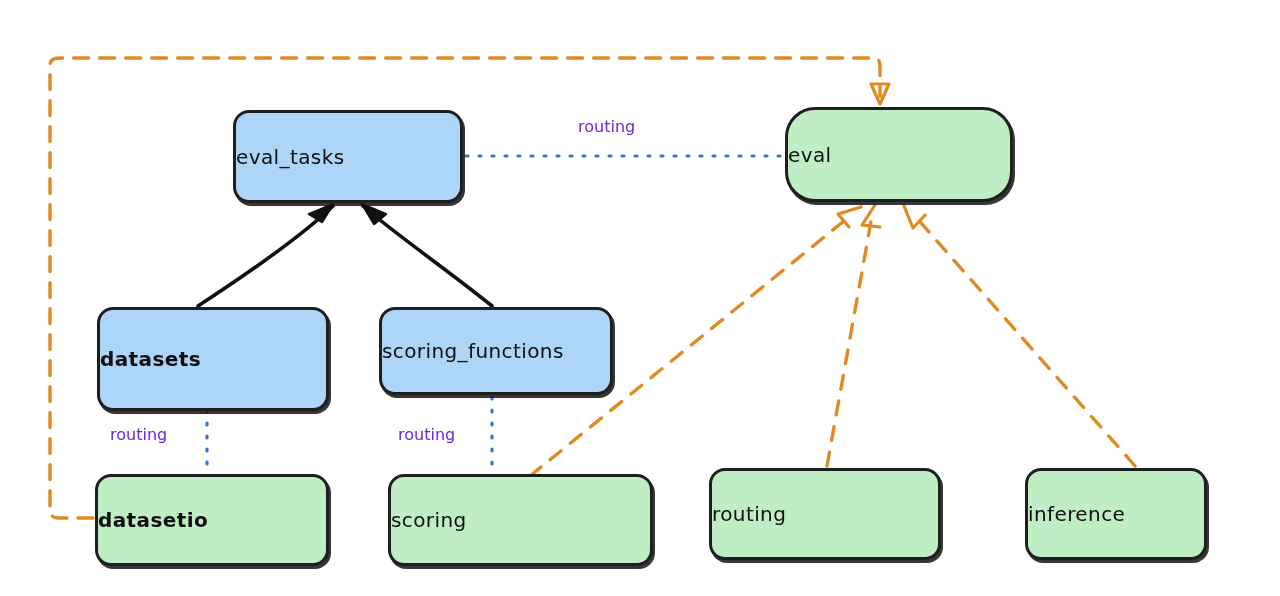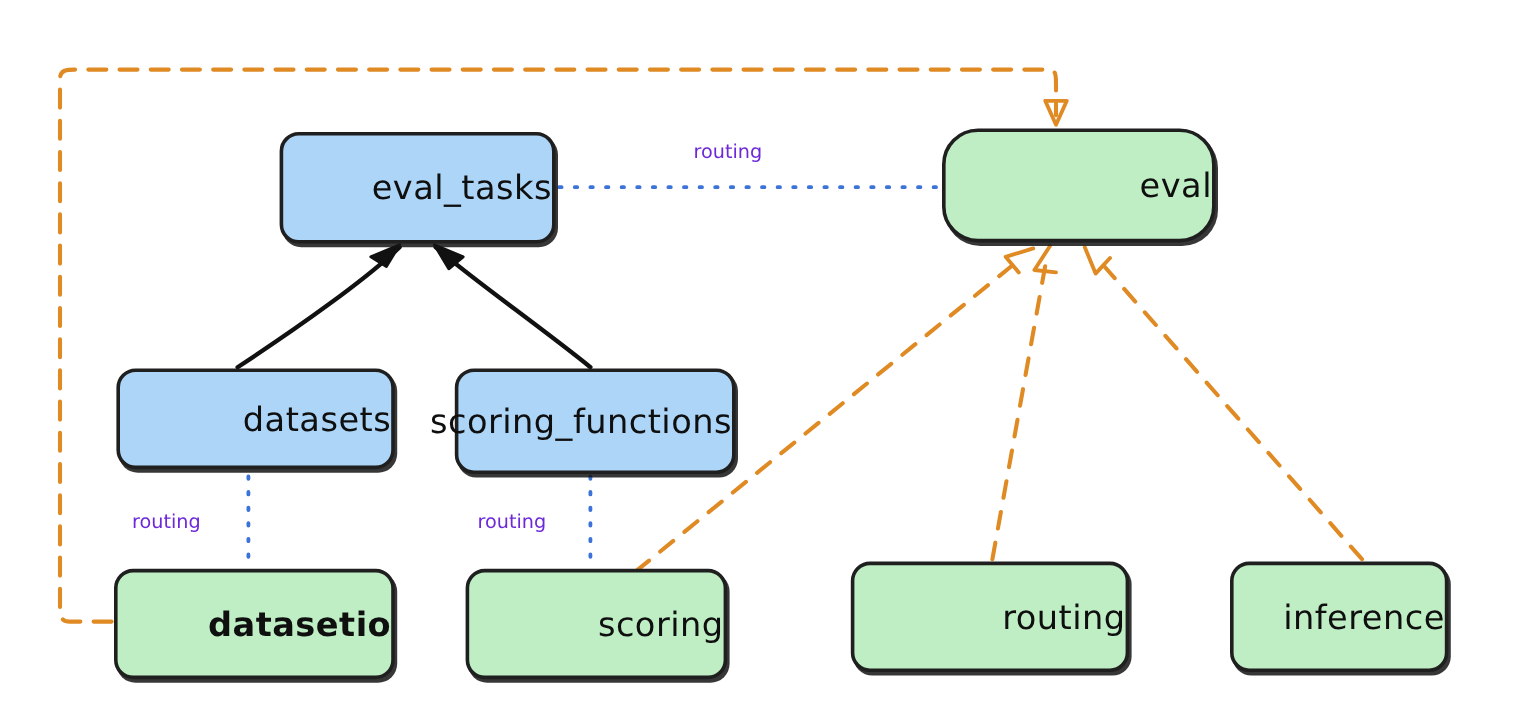--- a/index.html
+++ b/index.html
@@ -25,23 +25,23 @@
     width: 1280px;
     height: 596px;
   }
   .node {
     position: absolute;
     box-sizing: border-box;
     border: 3px solid #1f1f1f;
     border-radius: 16px;
     display: flex;
     align-items: center;
-    justify-content: flex-end;
+    justify-content: flex-start;
     font-family: "DejaVu Sans", sans-serif;
-    font-size: 28px;
+    font-size: 20px;
     color: #0f0f0f;
     letter-spacing: 0.4px;
     box-shadow: 2px 3px 0 rgba(20,20,20,0.85);
   }
   .node.blue  { background: #acd5f7; }
   .node.green { background: #bfeec4; }
   .edge-label {
     position: absolute;
     font-family: "DejaVu Sans", sans-serif;
     font-size: 16px;
@@ -100,33 +100,33 @@
   </svg>
 
   <div class="node blue" style="left:233px; top:110px; width:230px; height:93px;">
     <span>eval_tasks</span>
   </div>
 
   <div class="node green" style="left:785px; top:107px; width:228px; height:95px;border-radius:30px;">
     <span>eval</span>
   </div>
 
-  <div class="node blue" style="left:97px; top:307px; width:232px; height:84px;">
+  <div class="node blue" style="left:97px; top:307px; width:232px; height:104px;font-weight:bold;">
     <span>datasets</span>
   </div>
 
   <div class="node blue" style="left:379px; top:307px; width:234px; height:88px;">
     <span>scoring_functions</span>
   </div>
 
   <div class="node green" style="left:95px; top:474px; width:234px; height:92px;font-weight:bold;">
     <span>datasetio</span>
   </div>
 
-  <div class="node green" style="left:388px; top:474px; width:218px; height:92px;">
+  <div class="node green" style="left:388px; top:474px; width:265px; height:92px;">
     <span>scoring</span>
   </div>
 
   <div class="node green" style="left:709px; top:468px; width:232px; height:92px;">
     <span>routing</span>
   </div>
 
   <div class="node green" style="left:1025px; top:468px; width:182px; height:92px;">
     <span>inference</span>
   </div>

